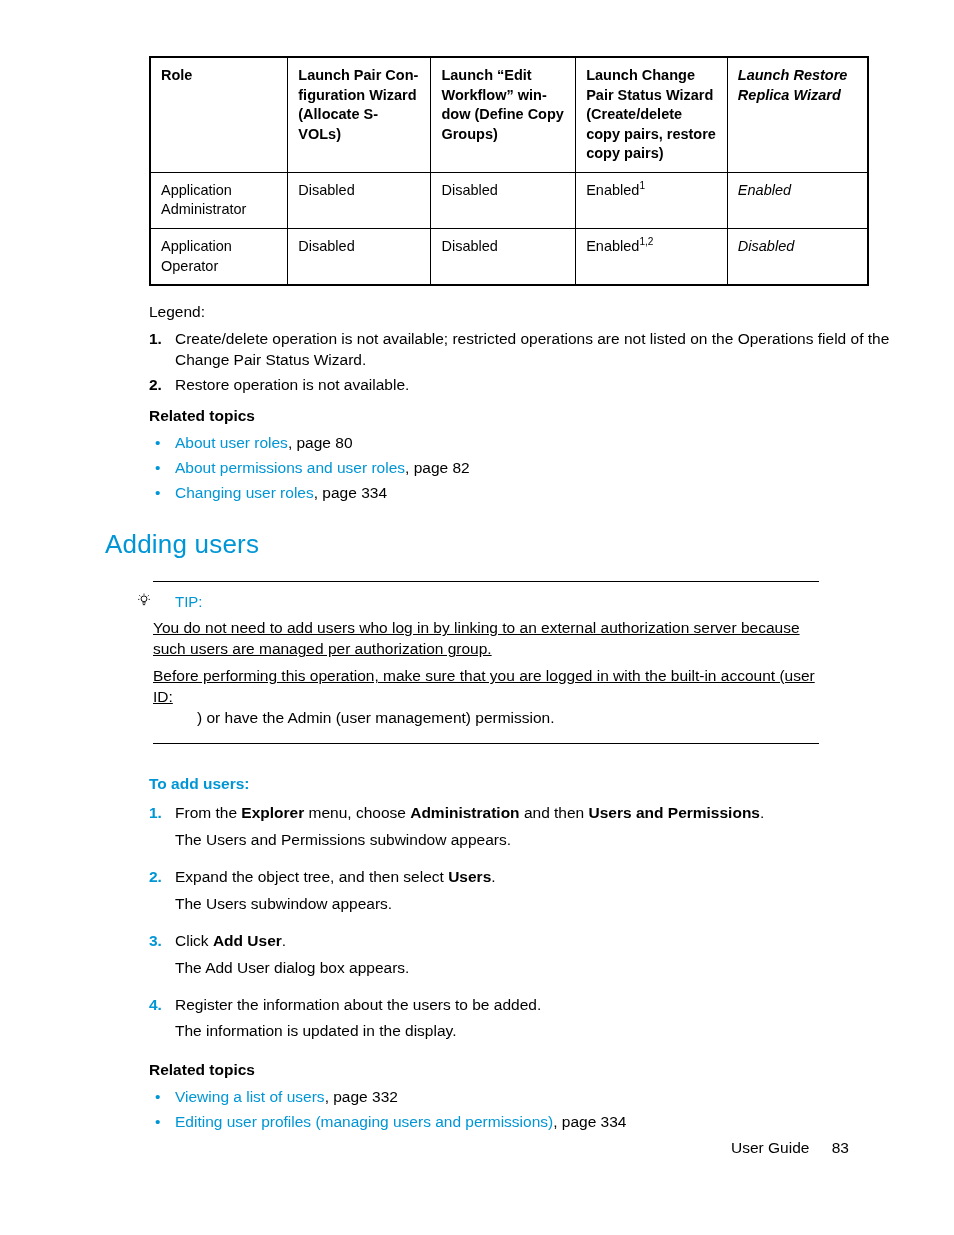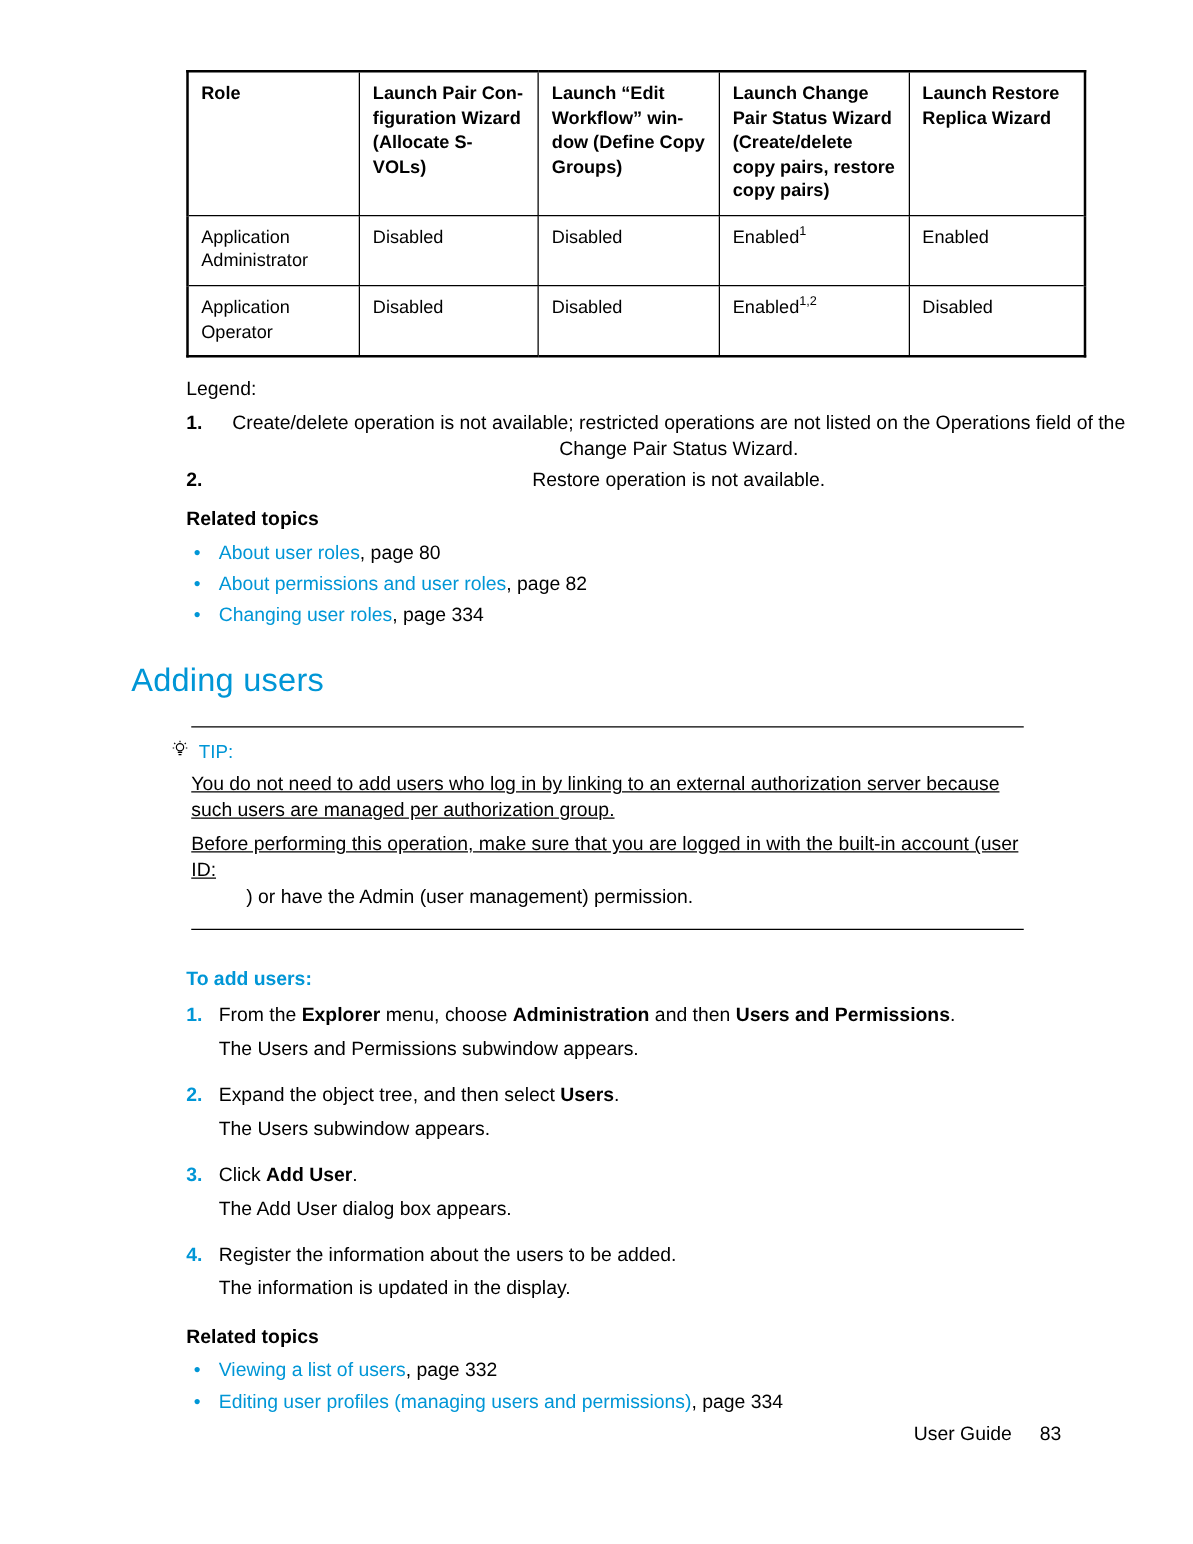--- a/index.html
+++ b/index.html
@@ -32,32 +32,32 @@
     font-size: 14.5px;
   }
   table.wiz th {
     border-top: 2px solid #000;
     font-weight: bold;
   }
   table.wiz tr:last-child td {
     border-bottom: 2px solid #000;
   }
   table.wiz th:first-child, table.wiz td:first-child { border-left: 2px solid #000; }
-  table.wiz th:last-child,  table.wiz td:last-child  { border-right: 2px solid #000; }
+  table.wiz th:last-child,  table.wiz td:last-child  { border-right: 2px solid #000; font-style: italic; }
 
   .col-role { width: 135px; }
   .col-b    { width: 145px; }
 
   sup { font-size: 0.7em; line-height: 0; vertical-align: super; }
 
   .legend { margin-left: 44px; margin-top: 16px; }
   .ol-list { margin: 6px 0 6px 44px; padding-left: 0; list-style: none; }
   .ol-list li { display: flex; margin: 4px 0; }
   .ol-list li .num { width: 26px; flex: 0 0 26px; font-weight: bold; color: #006699; }
-  .ol-list li .body { flex: 1; text-align: center; }
+  .ol-list li .body { flex: 1; }
   .ol-list.black-num li .num { color: #000; }
 
   .related-head { font-weight: bold; margin: 10px 0 6px 44px; }
   .ul-bullets { margin: 2px 0 6px 50px; padding: 0; list-style: none; }
   .ul-bullets li { position: relative; padding-left: 20px; margin: 4px 0; }
   .ul-bullets li::before {
     content: "•"; position: absolute; left: 0; color: #0096D6;
   }
   a.link { color: #0096D6; text-decoration: none; }
 
@@ -70,21 +70,21 @@
   }
 
   .tip-box {
     margin: 6px 0 18px 32px;
     padding: 0 0 12px 16px;
     position: relative;
     width: 666px;
   }
   .tip-rule { border: none; border-top: 1px solid #000; margin: 0 0 10px 0; }
   .tip-rule.bottom { margin: 14px 0 0 0; }
-  .tip-icon-row { display: flex; align-items: center; gap: 8px; margin-bottom: 6px; margin-left: -16px; }
+  .tip-icon-row { display: flex; align-items: center; gap: 24px; margin-bottom: 6px; margin-left: -16px; }
   .tip-label { color: #0096D6; font-size: 15px; }
   .tip-body { margin-left: 0; text-decoration: underline; }
   .tip-body p { margin: 6px 0; }
   .indent { padding-left: 44px; display: inline-block; }
 
   .subhead-link { color: #0096D6; font-weight: bold; margin: 18px 0 8px 44px; }
 
   .steps { margin: 4px 0 0 24px; padding: 0; list-style: none; }
   .steps li { display: flex; margin: 8px 0; }
   .steps li .num { width: 26px; flex: 0 0 26px; font-weight: bold; color: #0096D6; }

